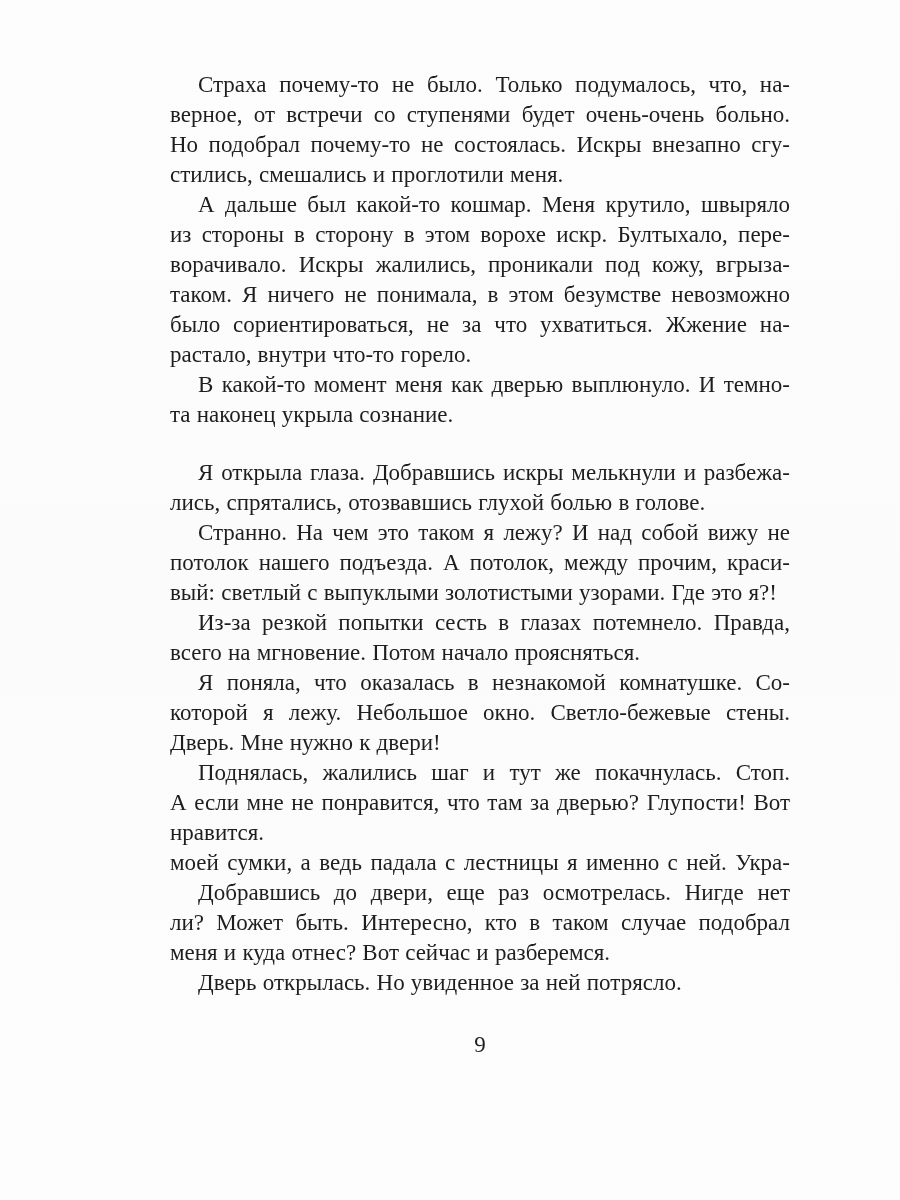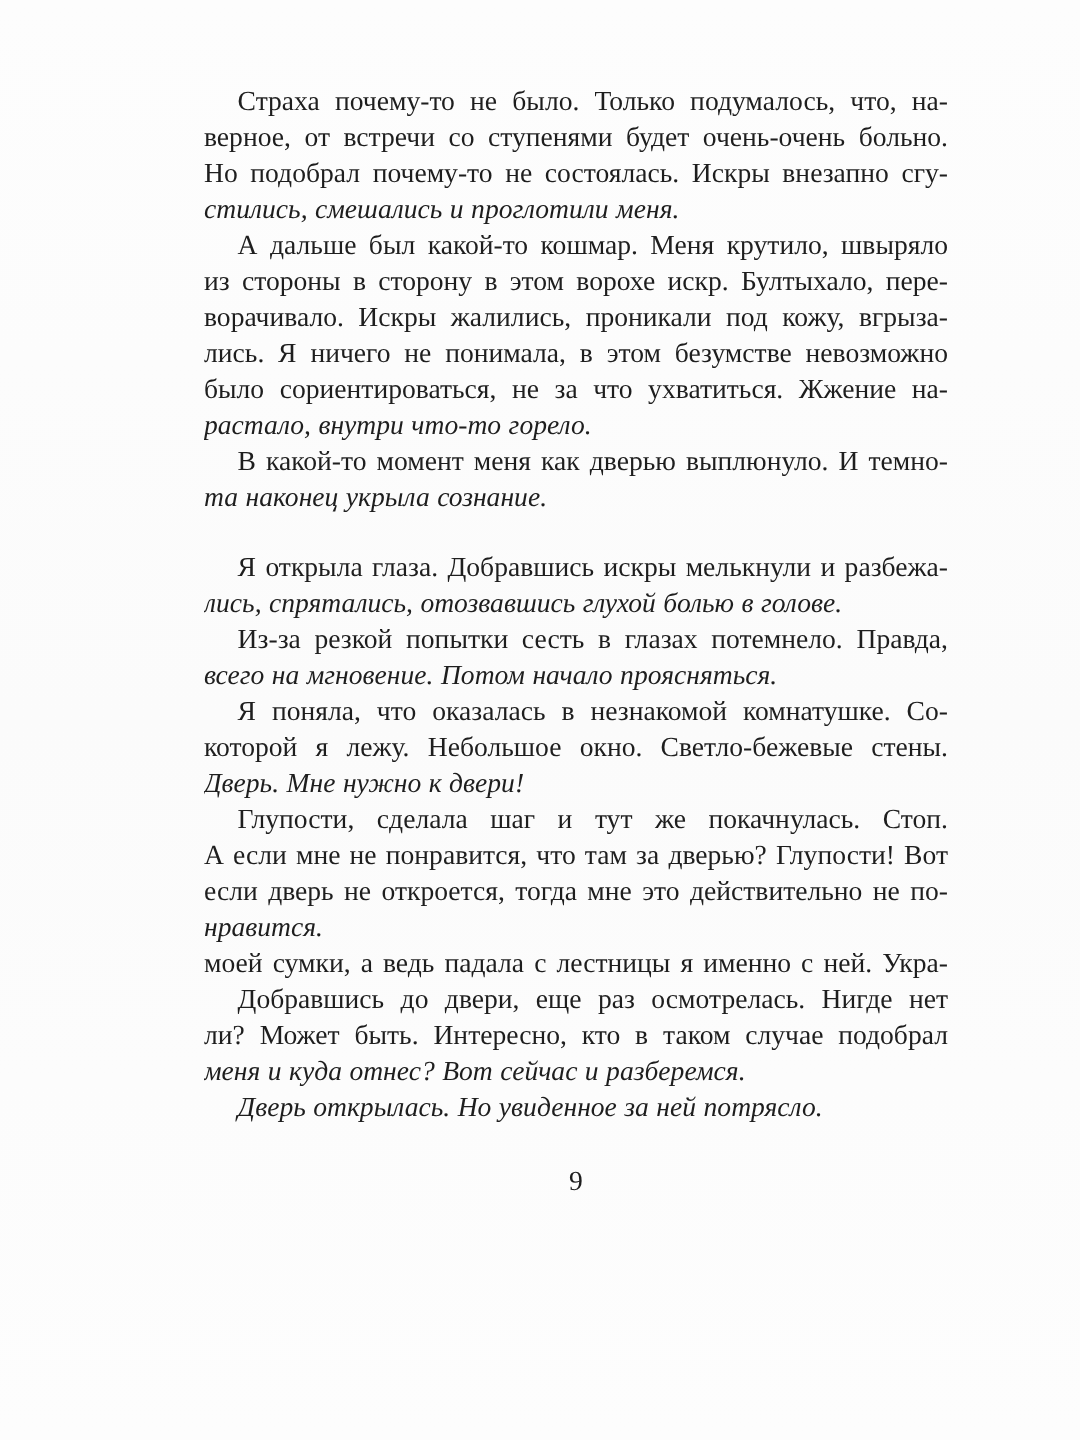--- a/index.html
+++ b/index.html
@@ -36,21 +36,20 @@
     text-align-last: justify;
     height: 30px;
     overflow: hidden;
     word-spacing: 0.02em;
   }
   .line.first {
     text-indent: 28px;
   }
   .line.last {
     text-align-last: left;
-    font-style: italic;
   }
   .scene-break {
     height: 28px;
   }
   .page-footer {
     margin-top: 32px;
     text-align: center;
     text-align-last: center;
     color: #1e1e1e;
     font-size: 23px;
@@ -66,46 +65,50 @@
   <div class="paragraph">
         <div class="line first">Страха почему-то не было. Только подумалось, что, на-</div>
         <div class="line">верное, от встречи со ступенями будет очень-очень больно.</div>
         <div class="line">Но подобрал почему-то не состоялась. Искры внезапно сгу-</div>
         <div class="line last">стились, смешались и проглотили меня.</div>
       </div>
       <div class="paragraph">
         <div class="line first">А дальше был какой-то кошмар. Меня крутило, швыряло</div>
         <div class="line">из стороны в сторону в этом ворохе искр. Бултыхало, пере-</div>
         <div class="line">ворачивало. Искры жалились, проникали под кожу, вгрыза-</div>
-        <div class="line">лись. Я ничего не понимала, в этом безумстве невозможно</div>
+        <div class="line">таком. Я ничего не понимала, в этом безумстве невозможно</div>
         <div class="line">было сориентироваться, не за что ухватиться. Жжение на-</div>
         <div class="line last">растало, внутри что-то горело.</div>
       </div>
       <div class="paragraph">
         <div class="line first">В какой-то момент меня как дверью выплюнуло. И темно-</div>
         <div class="line last">та наконец укрыла сознание.</div>
       </div>
       <div class="scene-break"></div>
       <div class="paragraph">
         <div class="line first">Я открыла глаза. Добравшись искры мелькнули и разбежа-</div>
         <div class="line last">лись, спрятались, отозвавшись глухой болью в голове.</div>
       </div>
       <div class="paragraph">
+        <div class="line first">Странно. На чем это таком я лежу? И над собой вижу не</div>
+        <div class="line">потолок нашего подъезда. А потолок, между прочим, краси-</div>
+        <div class="line last">вый: светлый с выпуклыми золотистыми узорами. Где это я?!</div>
+      </div>
+      <div class="paragraph">
         <div class="line first">Из-за резкой попытки сесть в глазах потемнело. Правда,</div>
         <div class="line last">всего на мгновение. Потом начало проясняться.</div>
       </div>
       <div class="paragraph">
         <div class="line first">Я поняла, что оказалась в незнакомой комнатушке. Со-</div>
         <div class="line">которой я лежу. Небольшое окно. Светло-бежевые стены.</div>
         <div class="line last">Дверь. Мне нужно к двери!</div>
       </div>
       <div class="paragraph">
-        <div class="line first">Глупости, сделала шаг и тут же покачнулась. Стоп.</div>
+        <div class="line first">Поднялась, жалились шаг и тут же покачнулась. Стоп.</div>
         <div class="line">А если мне не понравится, что там за дверью? Глупости! Вот</div>
-        <div class="line">если дверь не откроется, тогда мне это действительно не по-</div>
         <div class="line last">нравится.</div>
       </div>
       <div class="paragraph">
         <div class="line">моей сумки, а ведь падала с лестницы я именно с ней. Укра-</div>
         <div class="line first">Добравшись до двери, еще раз осмотрелась. Нигде нет</div>
         <div class="line">ли? Может быть. Интересно, кто в таком случае подобрал</div>
         <div class="line last">меня и куда отнес? Вот сейчас и разберемся.</div>
       </div>
       <div class="paragraph">
         <div class="line first last">Дверь открылась. Но увиденное за ней потрясло.</div>

